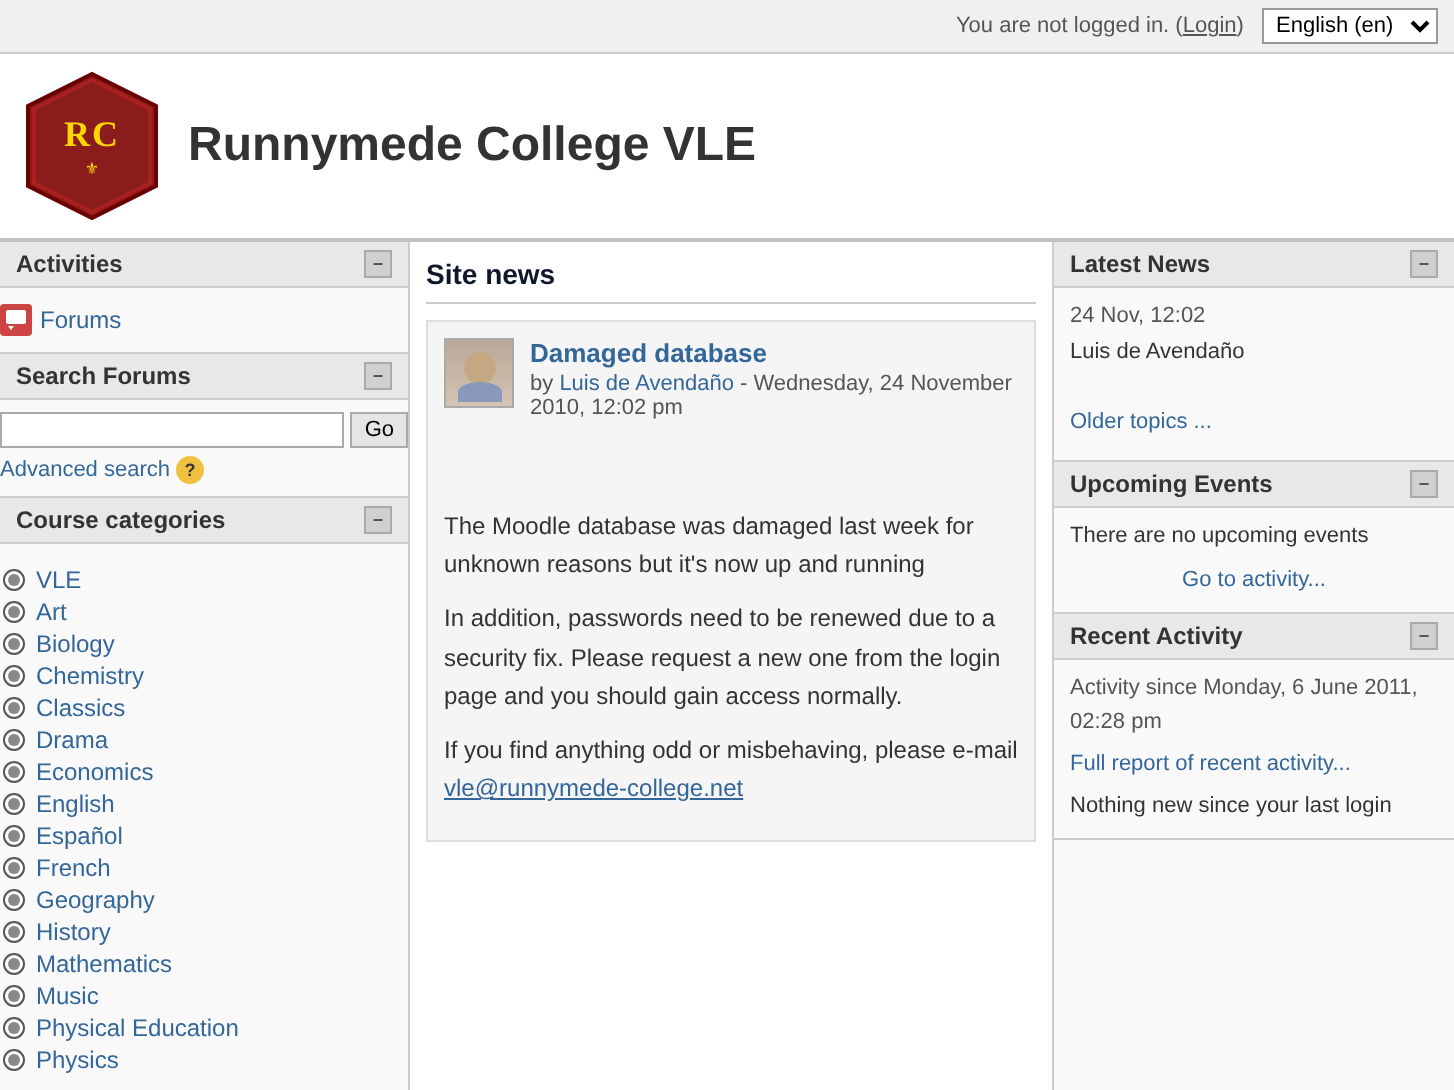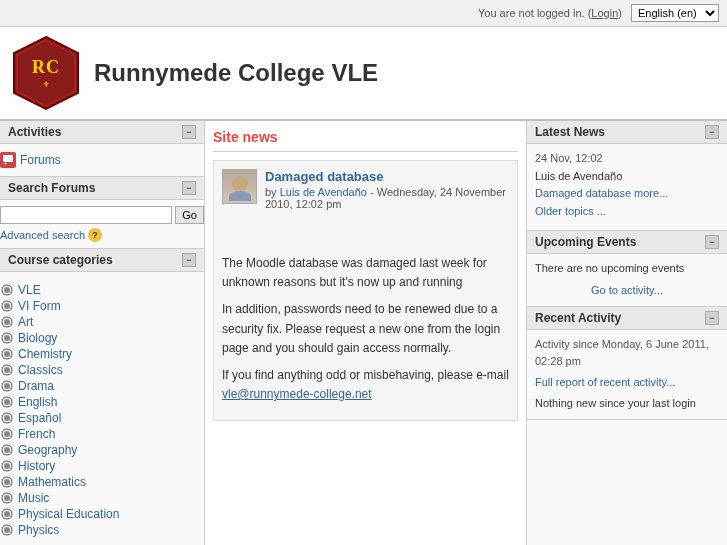--- a/index.html
+++ b/index.html
@@ -184,21 +184,21 @@
     
     #main-content {
       flex: 1;
       padding: 8px;
       border-right: 1px solid #ccc;
     }
 
     .content-block-header {
       font-size: 14px;
       font-weight: bold;
-      color: #ef4444;
+      color: #0f172a;
       padding-bottom: 6px;
       border-bottom: 1px solid #ccc;
       margin-bottom: 8px;
     }
 
     .news-item {
       background: #f5f5f5;
       border: 1px solid #ddd;
       padding: 8px;
       margin-bottom: 8px;
@@ -407,29 +407,20 @@
               </span>
               <a href="#">VLE</a>
             </li>
             <li>
               <span class="cat-icon">
                 <svg viewBox="0 0 12 12" xmlns="http://www.w3.org/2000/svg">
                   <circle cx="6" cy="6" r="5" fill="none" stroke="#555" stroke-width="1"></circle>
                   <circle cx="6" cy="6" r="3" fill="#888"></circle>
                 </svg>
               </span>
-              <a href="#">VI Form</a>
-            </li>
-            <li>
-              <span class="cat-icon">
-                <svg viewBox="0 0 12 12" xmlns="http://www.w3.org/2000/svg">
-                  <circle cx="6" cy="6" r="5" fill="none" stroke="#555" stroke-width="1"></circle>
-                  <circle cx="6" cy="6" r="3" fill="#888"></circle>
-                </svg>
-              </span>
               <a href="#">Art</a>
             </li>
             <li>
               <span class="cat-icon">
                 <svg viewBox="0 0 12 12" xmlns="http://www.w3.org/2000/svg">
                   <circle cx="6" cy="6" r="5" fill="none" stroke="#555" stroke-width="1"></circle>
                   <circle cx="6" cy="6" r="3" fill="#888"></circle>
                 </svg>
               </span>
               <a href="#">Biology</a>
@@ -453,20 +444,29 @@
               <a href="#">Classics</a>
             </li>
             <li>
               <span class="cat-icon">
                 <svg viewBox="0 0 12 12" xmlns="http://www.w3.org/2000/svg">
                   <circle cx="6" cy="6" r="5" fill="none" stroke="#555" stroke-width="1"></circle>
                   <circle cx="6" cy="6" r="3" fill="#888"></circle>
                 </svg>
               </span>
               <a href="#">Drama</a>
+            </li>
+            <li>
+              <span class="cat-icon">
+                <svg viewBox="0 0 12 12" xmlns="http://www.w3.org/2000/svg">
+                  <circle cx="6" cy="6" r="5" fill="none" stroke="#555" stroke-width="1"></circle>
+                  <circle cx="6" cy="6" r="3" fill="#888"></circle>
+                </svg>
+              </span>
+              <a href="#">Economics</a>
             </li>
             <li>
               <span class="cat-icon">
                 <svg viewBox="0 0 12 12" xmlns="http://www.w3.org/2000/svg">
                   <circle cx="6" cy="6" r="5" fill="none" stroke="#555" stroke-width="1"></circle>
                   <circle cx="6" cy="6" r="3" fill="#888"></circle>
                 </svg>
               </span>
               <a href="#">English</a>
             </li>
@@ -575,21 +575,21 @@
 
     <div class="right-block">
       <div class="right-block-header">
         <span>Latest News</span>
         <div class="block-toggle">−</div>
       </div>
       <div class="right-block-content">
         <div class="news-entry">
           <div class="news-date">24 Nov, 12:02</div>
           <div class="news-author">Luis de Avendaño</div>
-          <a href="#">Damaged database more...</a><br>
+          <br>
           <a href="#">Older topics ...</a>
         </div>
       </div>
     </div>
 
     <div class="right-block">
       <div class="right-block-header">
         <span>Upcoming Events</span>
         <div class="block-toggle">−</div>
       </div>

